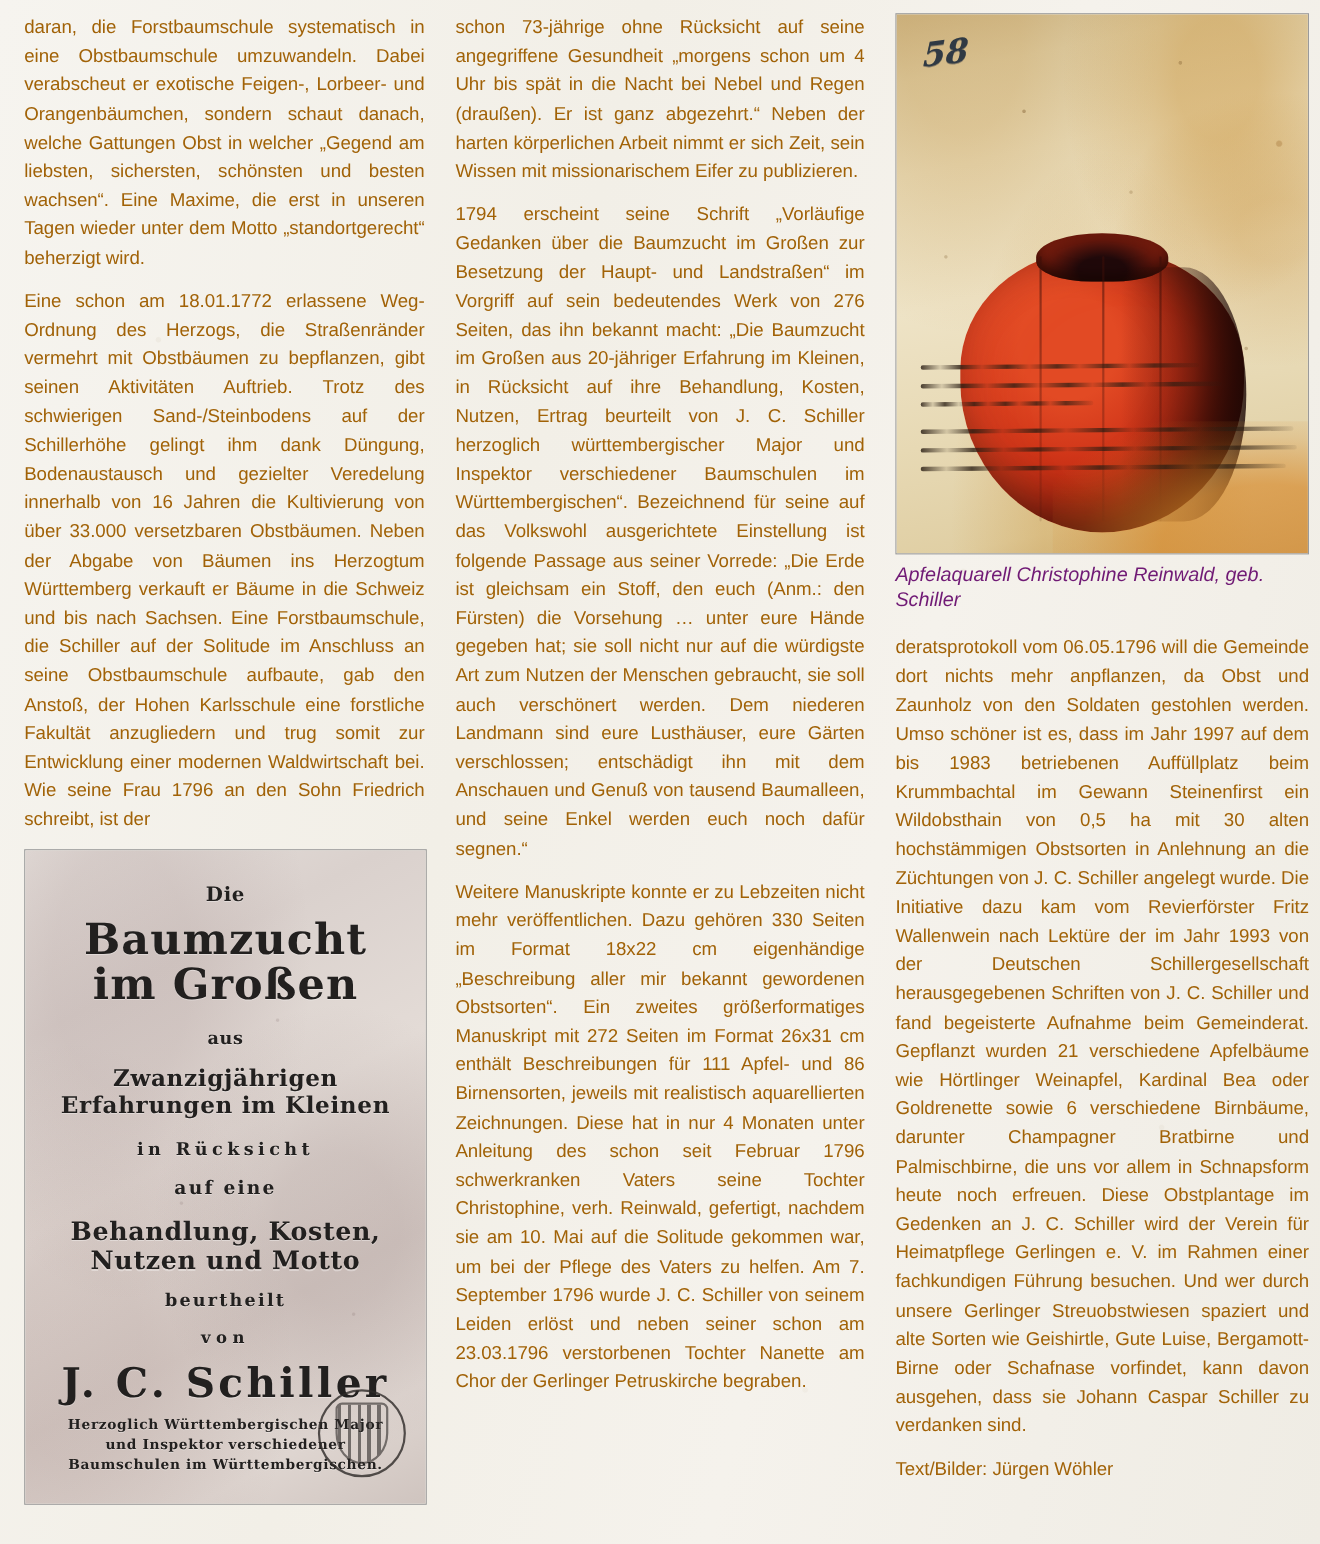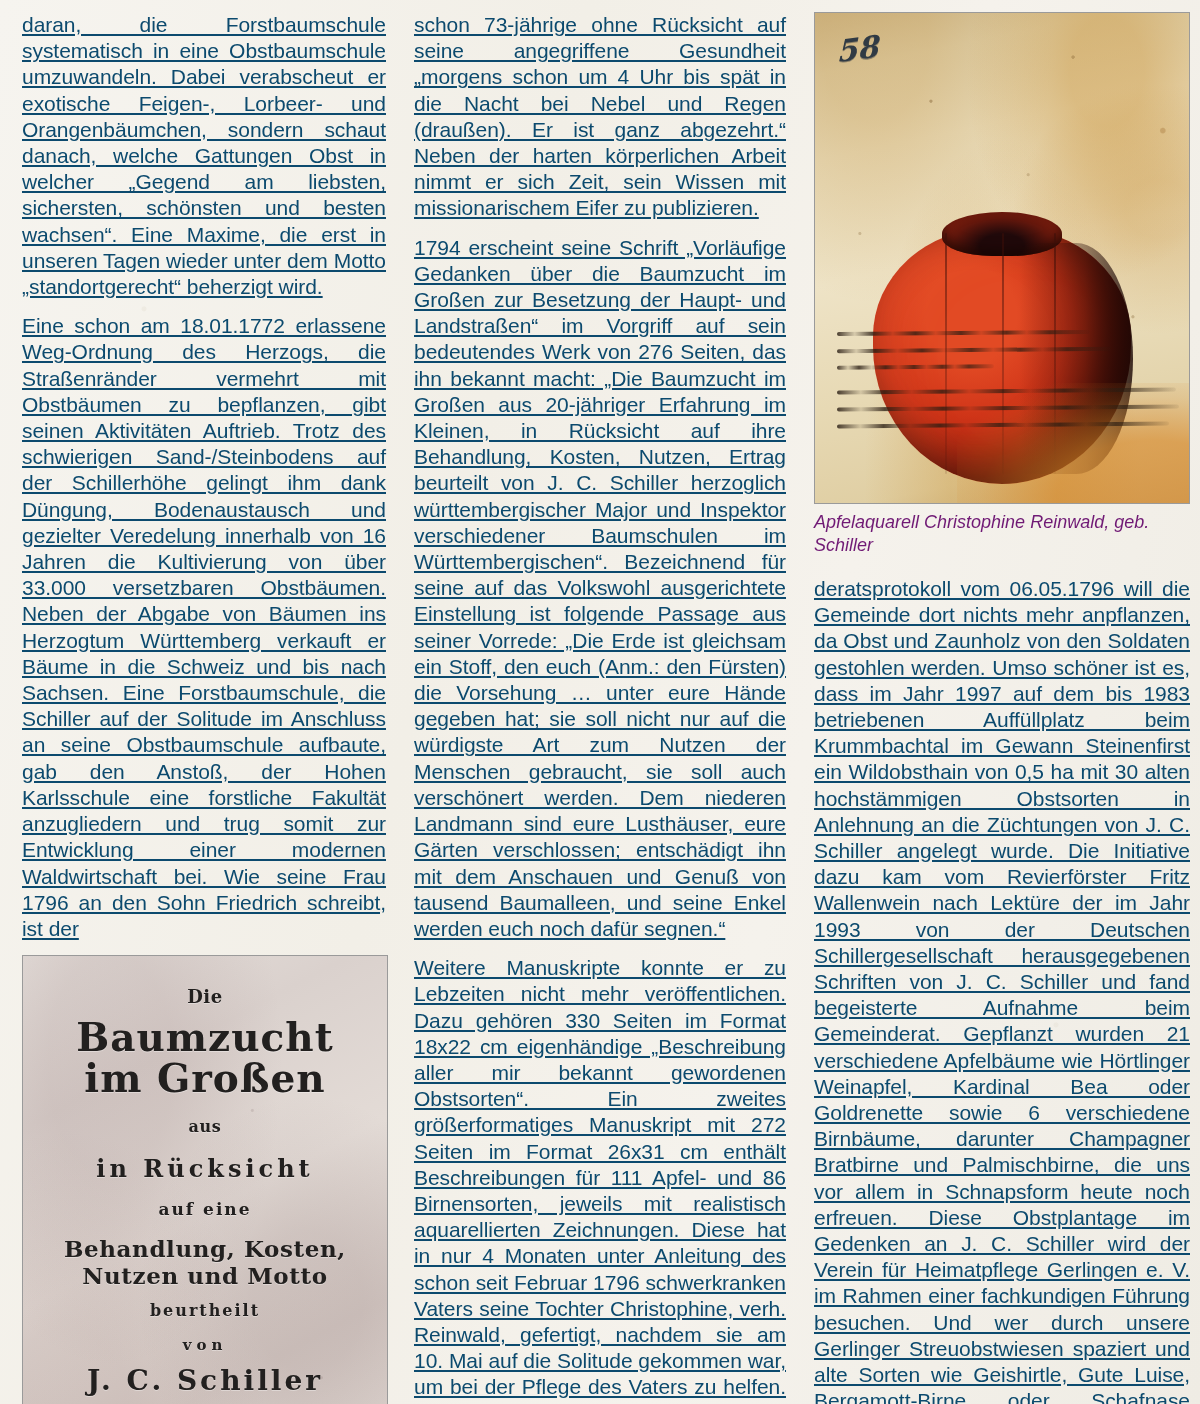--- a/index.html
+++ b/index.html
@@ -35,28 +35,27 @@
   .col{
     box-sizing:border-box;
     width:400px;
     padding:0 14px 0 22px;
   }
   .col--mid{padding:0 14px 0 14px;}
   .col--right{padding:0 10px 0 14px;}
 
   p.body{
     margin:0 0 13px 0;
-    font-size:21px;
+    font-size:17px;
     line-height:26.2px;
     text-align:justify;
     text-justify:inter-word;
     hyphens:manual;
     letter-spacing:-0.05px;
-    color:#0c4a6e;
-    text-decoration:underline;
+    color:#a16207;
   }
   p.body:last-child{margin-bottom:0;}
 
   .caption{
     margin:7px 0 0 0;
     font-size:18px;
     line-height:23px;
     font-style:italic;
     color:#701a75;
   }
@@ -188,26 +187,26 @@
     box-sizing:border-box;
     text-align:center;
     font-family:"DejaVu Serif", serif;
     color:#22201f;
   }
   .bk{letter-spacing:.6px;text-shadow:0 1px 0 rgba(255,255,255,.35);}
   .bk-die{font-size:18px;margin-top:8px;font-weight:700;}
   .bk-title{font-size:39px;font-weight:700;margin-top:10px;letter-spacing:1px;line-height:1.05;text-align:center;}
   .bk-aus{font-size:16px;margin-top:18px;font-weight:700;}
   .bk-sub1{font-size:21px;font-weight:700;margin-top:14px;}
-  .bk-rueck{font-size:24px;font-weight:700;margin-top:18px;letter-spacing:4px;}
+  .bk-rueck{font-size:16px;font-weight:700;margin-top:18px;letter-spacing:4px;}
   .bk-aufihre{font-size:17px;font-weight:700;margin-top:16px;letter-spacing:2px;}
   .bk-sub2{font-size:23px;font-weight:700;margin-top:16px;}
   .bk-beurt{font-size:16px;font-weight:700;margin-top:12px;letter-spacing:2px;}
   .bk-von{font-size:15px;font-weight:700;margin-top:16px;letter-spacing:5px;}
-  .bk-author{font-size:28px;font-weight:700;margin-top:10px;letter-spacing:3px;text-align:right;}
+  .bk-author{font-size:37px;font-weight:700;margin-top:10px;letter-spacing:3px;text-align:right;}
   .bk-role{font-size:12.5px;font-weight:700;margin-top:7px;line-height:1.45;max-width:300px;}
   .bk-rule{width:262px;height:3px;background:#2c2826;margin-top:22px;opacity:.9;}
   .bk-seal{
     position:absolute;right:18px;bottom:24px;
     width:76px;height:76px;border-radius:50%;
     border:2px solid #2e2a28;
     display:flex;align-items:center;justify-content:center;
     opacity:.8;
   }
   .bk-seal-in{
@@ -228,20 +227,21 @@
     <p class="body">daran, die Forstbaumschule systematisch in eine Obstbaumschule umzuwandeln. Dabei verabscheut er exotische Feigen-, Lorbeer- und Orangenbäumchen, sondern schaut danach, welche Gattungen Obst in welcher „Gegend am liebsten, sichersten, schönsten und besten wachsen“. Eine Maxime, die erst in unseren Tagen wieder unter dem Motto „standortgerecht“ beherzigt wird.</p>
     <p class="body">Eine schon am 18.01.1772 erlassene Weg-Ordnung des Herzogs, die Straßenränder vermehrt mit Obstbäumen zu bepflanzen, gibt seinen Aktivitäten Auftrieb. Trotz des schwierigen Sand-/Steinbodens auf der Schillerhöhe gelingt ihm dank Düngung, Bodenaustausch und gezielter Veredelung innerhalb von 16 Jahren die Kultivierung von über 33.000 versetzbaren Obstbäumen. Neben der Abgabe von Bäumen ins Herzogtum Württemberg verkauft er Bäume in die Schweiz und bis nach Sachsen. Eine Forstbaumschule, die Schiller auf der Solitude im Anschluss an seine Obstbaumschule aufbaute, gab den Anstoß, der Hohen Karlsschule eine forstliche Fakultät anzugliedern und trug somit zur Entwicklung einer modernen Waldwirtschaft bei. Wie seine Frau 1796 an den Sohn Friedrich schreibt, ist der</p>
 
     <figure class="fig">
       <div class="fig-frame book-frame">
         <div class="book-paper"></div>
         <div class="book-inner">
           <div class="bk bk-die">Die</div>
           <div class="bk bk-title">Baumzucht im Großen</div>
           <div class="bk bk-aus">aus</div>
+          <div class="bk bk-sub1">Zwanzigjährigen Erfahrungen im Kleinen</div>
           <div class="bk bk-rueck">in Rücksicht</div>
           <div class="bk bk-aufihre">auf eine</div>
           <div class="bk bk-sub2">Behandlung, Kosten, Nutzen und Motto</div>
           <div class="bk bk-beurt">beurtheilt</div>
           <div class="bk bk-von">von</div>
           <div class="bk bk-author">J. C. Schiller</div>
           <div class="bk bk-role">Herzoglich Württembergischen Major und Inspektor verschiedener Baumschulen im Württembergischen.</div>
 
           <div class="bk-rule"></div>
 

